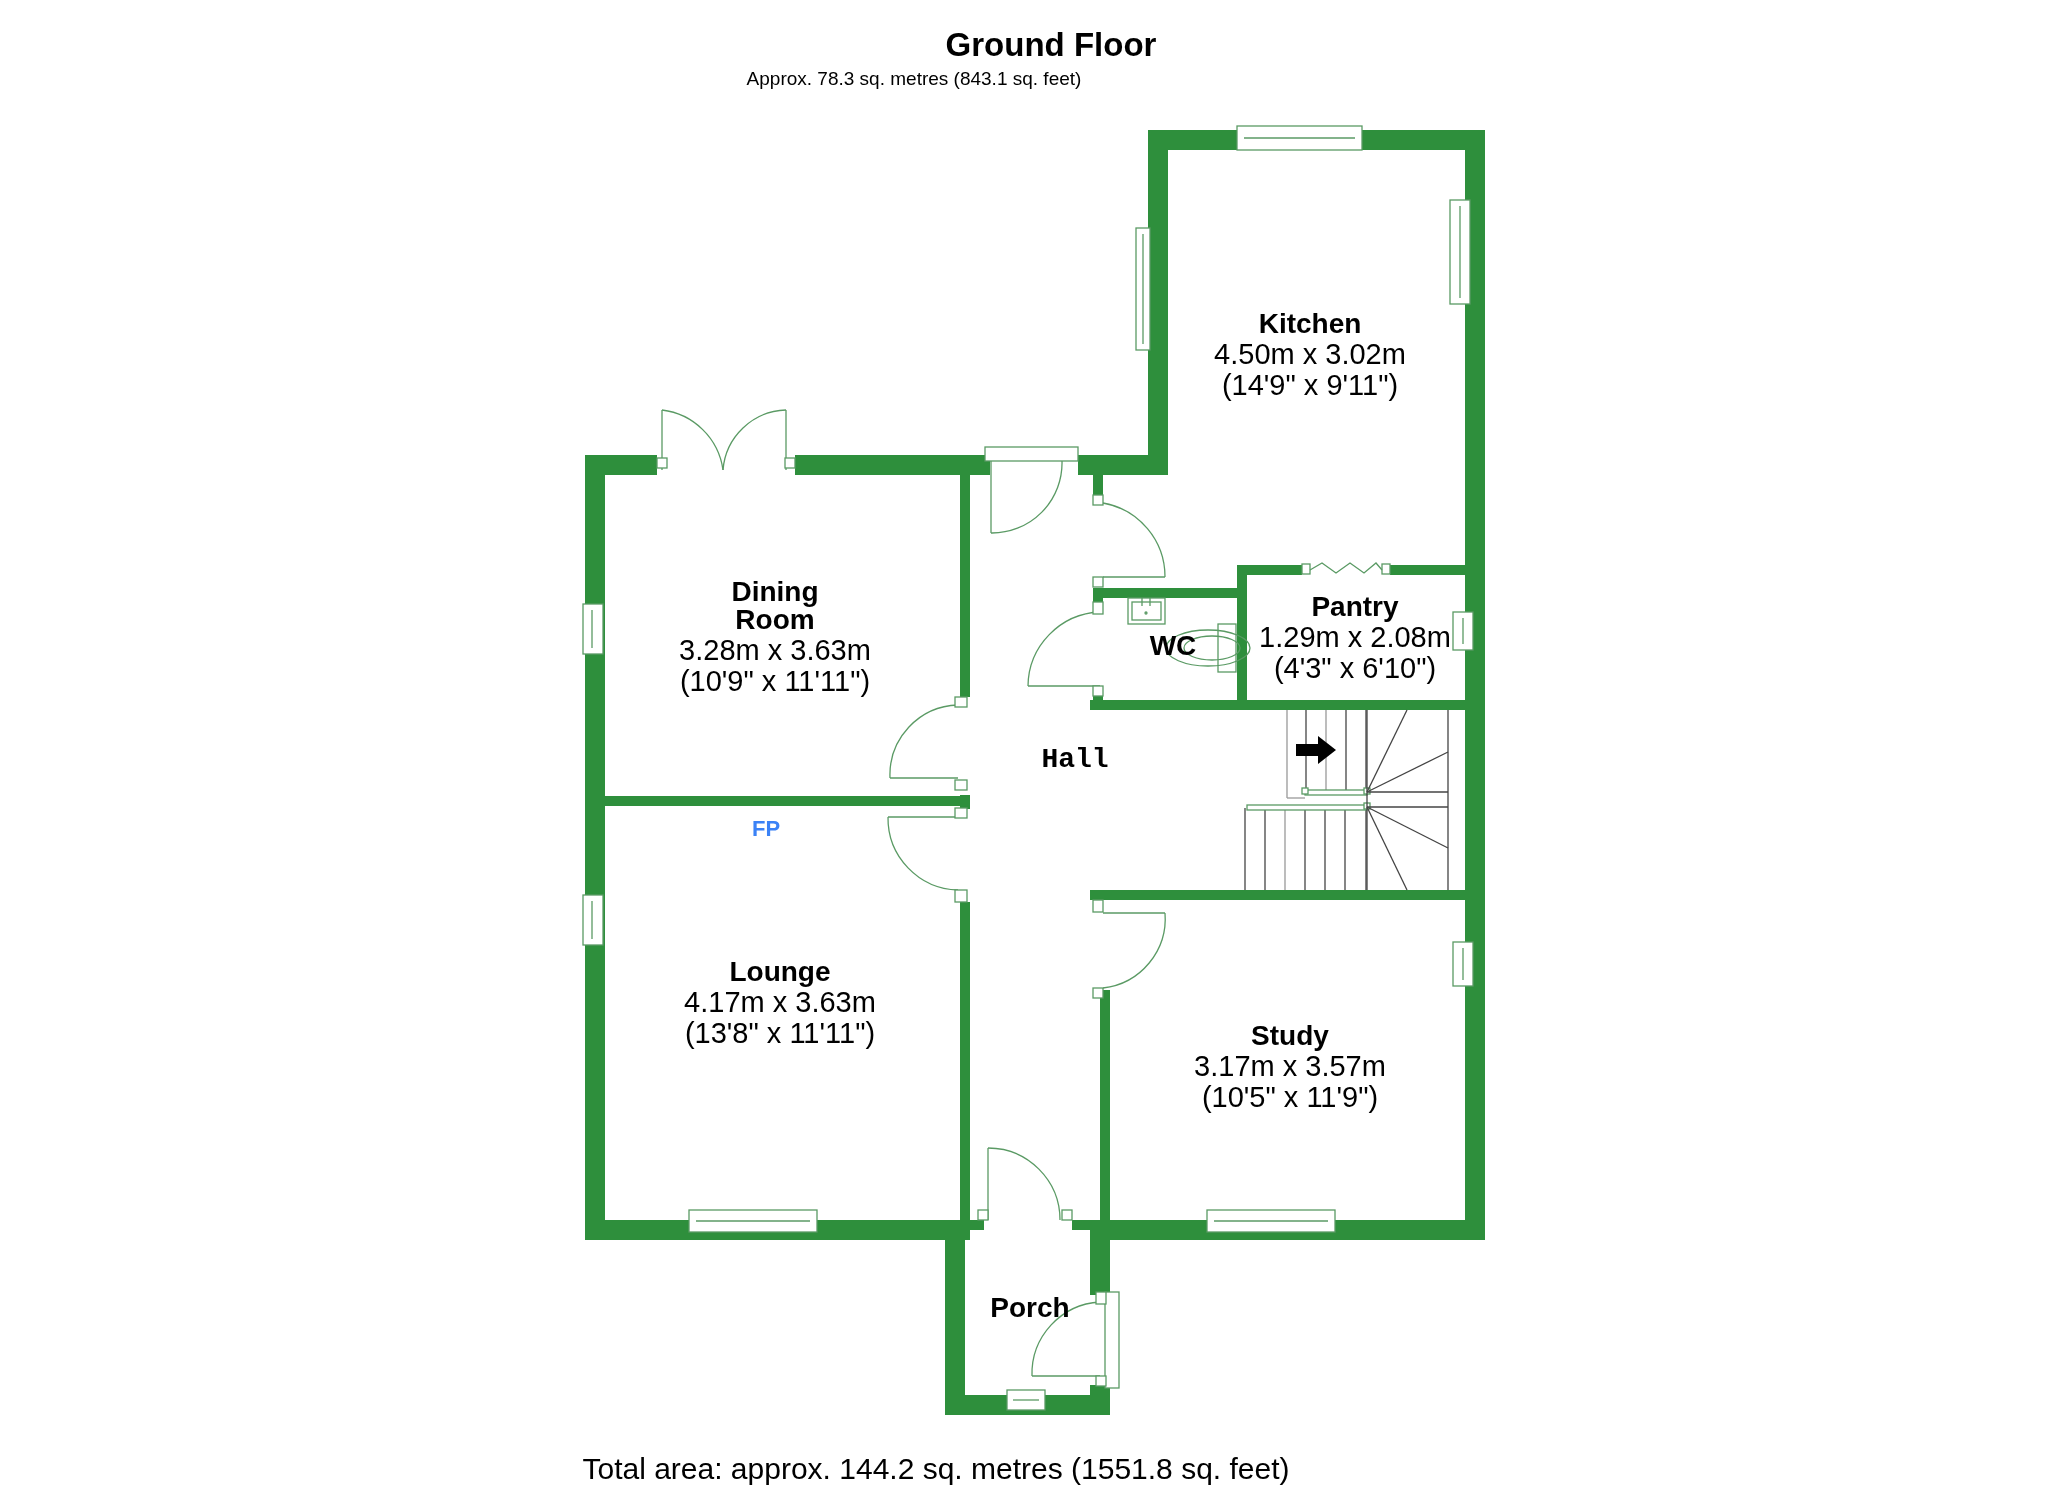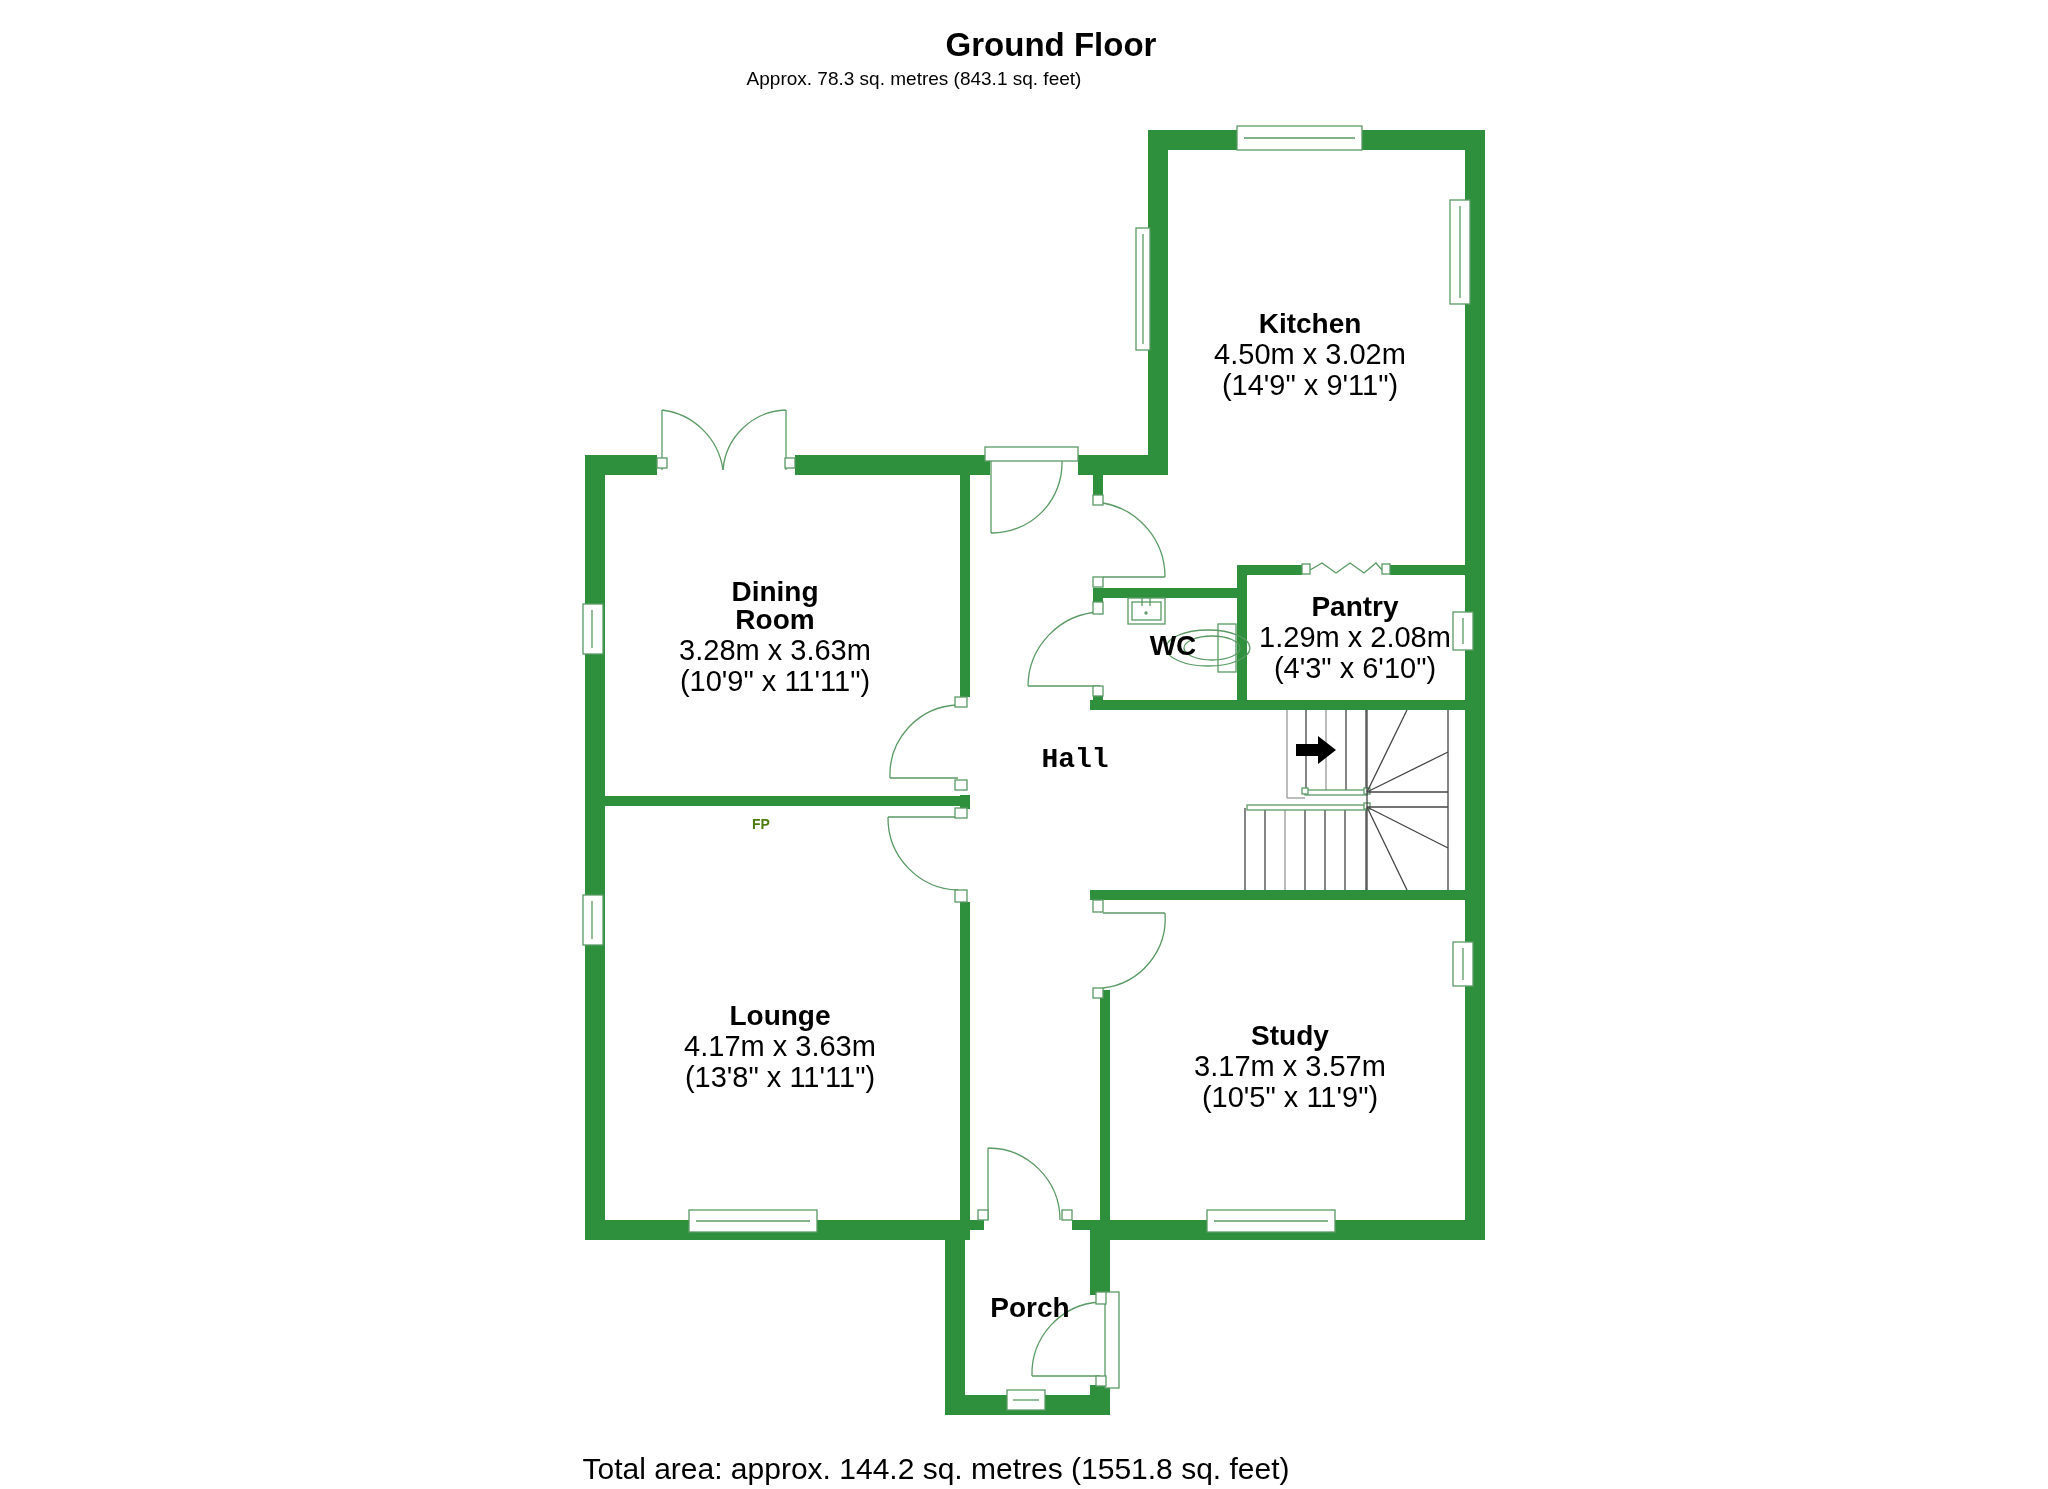--- a/index.html
+++ b/index.html
@@ -13,21 +13,21 @@
             font-size: 30px; }
   svg.plan { position: absolute; left: 0; top: 0; }
   .wall { fill: #2E8F3C; }
   .line { stroke: #5a9a64; stroke-width: 1.3; fill: none; }
   .linefill { stroke: #5a9a64; stroke-width: 1.3; fill: #ffffff; }
   .stair { stroke: #444; stroke-width: 1.3; fill: none; }
   .stairlight { stroke: #999; stroke-width: 1.3; fill: none; }
   .room-label { position: absolute; text-align: center; white-space: nowrap; line-height: 1; }
   .room-name { font-weight: bold; font-size: 28px; display: block; }
   .room-dim { font-size: 29px; display: block; margin-top: 2px; }
-  .fp { position: absolute; color: #4d7c0f; font-weight: bold; font-size: 14px; }
+  .fp { position: absolute; color: #3b82f6; font-weight: bold; font-size: 22px; }
 </style>
 </head>
 <body>
 
 <div class="title">Ground Floor</div>
 <div class="subtitle">Approx. 78.3 sq. metres (843.1 sq. feet)</div>
 
 <svg class="plan" width="2048" height="1489" viewBox="0 0 2048 1489">
 
   <g>
@@ -247,21 +247,21 @@
 <div class="room-label" style="left:1250px; top:593px; width:210px;">
   <span class="room-name">Pantry</span>
   <span class="room-dim">1.29m x 2.08m</span>
   <span class="room-dim">(4'3" x 6'10")</span>
 </div>
 
 <div class="room-label" style="left:1030px; top:746px; width:90px;font-family:Liberation Mono, monospace;">
   <span class="room-name">Hall</span>
 </div>
 
-<div class="room-label" style="left:675px; top:958px; width:210px;margin-top:44px;">
+<div class="room-label" style="left:675px; top:958px; width:210px;">
   <span class="room-name">Lounge</span>
   <span class="room-dim">4.17m x 3.63m</span>
   <span class="room-dim">(13'8" x 11'11")</span>
 </div>
 
 <div class="room-label" style="left:1185px; top:1022px; width:210px;">
   <span class="room-name">Study</span>
   <span class="room-dim">3.17m x 3.57m</span>
   <span class="room-dim">(10'5" x 11'9")</span>
 </div>

